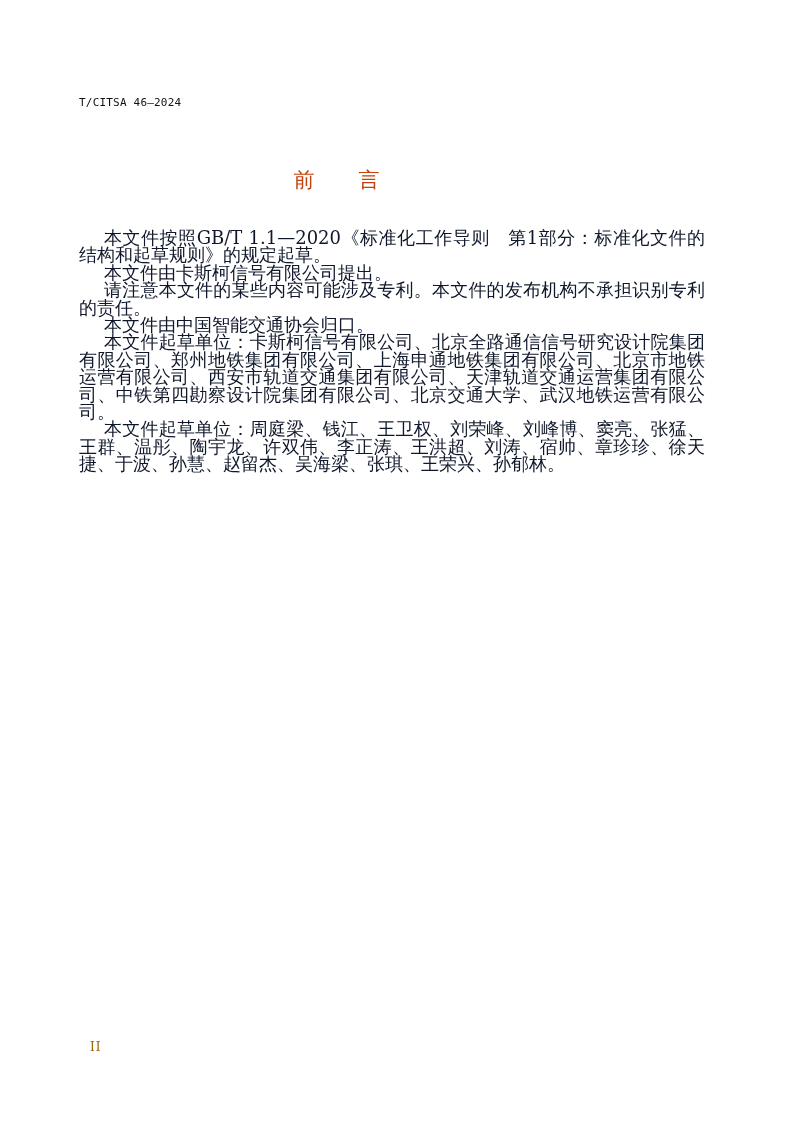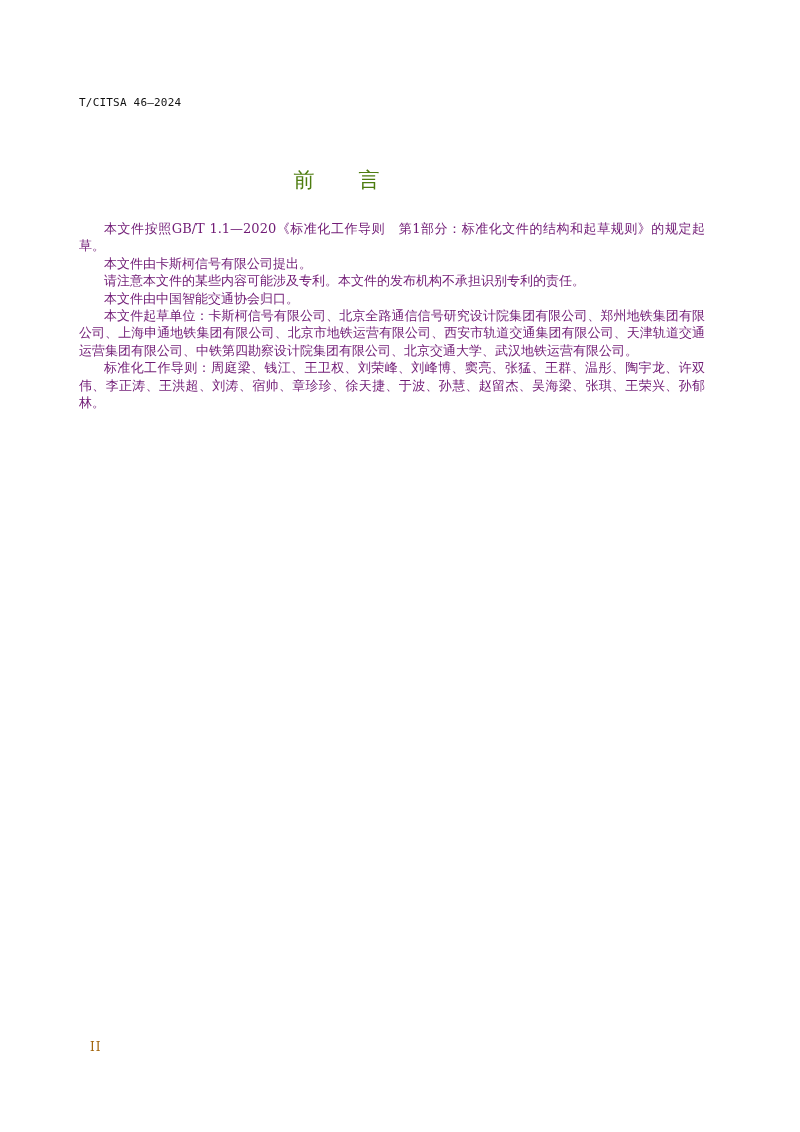--- a/index.html
+++ b/index.html
@@ -4,28 +4,28 @@
   <style>
     html, body { margin: 0; padding: 0; background: #ffffff; }
     body { width: 800px; height: 1132px; position: relative; overflow: hidden; color: #111; }
     .std-code {
       position: absolute; left: 79px; top: 96px;
       font-family: "DejaVu Sans Mono", "Liberation Mono", monospace;
       font-size: 11px; letter-spacing: 0.2px; color: #111;
     }
     .title {
       position: absolute; left: 0; width: 673px; top: 166px; text-align: center;
-      font-family: "DejaVu Sans", sans-serif; font-size: 21px; color: #4d7c0f;
+      font-family: "DejaVu Sans", sans-serif; font-size: 21px; color: #c2410c;
       letter-spacing: 0;
     }
     .title span.gap { display: inline-block; width: 44px; }
     .body {
-      position: absolute; left: 79px; top: 220px; width: 626px;
+      position: absolute; left: 79px; top: 229px; width: 626px;
       font-family: "DejaVu Serif", "Liberation Serif", serif;
-      font-size: 13px; line-height: 17.4px; color: #701a75;
+      font-size: 18px; line-height: 17.4px; color: #0f172a;
       text-align: justify;
     }
     .body p { margin: 0; text-indent: 25px; }
     .page-num {
       position: absolute; left: 90px; top: 1040px;
       font-family: "DejaVu Serif", serif; font-size: 12px; color: #a16207;
       letter-spacing: 1px;
     }
   </style>
 </head>
@@ -36,16 +36,16 @@
 <div class="title">
   <span>前</span><span class="gap"></span><span>言</span>
 </div>
 
 <div class="body">
   <p>本文件按照GB/T 1.1—2020《标准化工作导则　第1部分：标准化文件的结构和起草规则》的规定起草。</p>
   <p>本文件由卡斯柯信号有限公司提出。</p>
   <p>请注意本文件的某些内容可能涉及专利。本文件的发布机构不承担识别专利的责任。</p>
   <p>本文件由中国智能交通协会归口。</p>
   <p>本文件起草单位：卡斯柯信号有限公司、北京全路通信信号研究设计院集团有限公司、郑州地铁集团有限公司、上海申通地铁集团有限公司、北京市地铁运营有限公司、西安市轨道交通集团有限公司、天津轨道交通运营集团有限公司、中铁第四勘察设计院集团有限公司、北京交通大学、武汉地铁运营有限公司。</p>
-  <p>标准化工作导则：周庭梁、钱江、王卫权、刘荣峰、刘峰博、窦亮、张猛、王群、温彤、陶宇龙、许双伟、李正涛、王洪超、刘涛、宿帅、章珍珍、徐天捷、于波、孙慧、赵留杰、吴海梁、张琪、王荣兴、孙郁林。</p>
+  <p>本文件起草单位：周庭梁、钱江、王卫权、刘荣峰、刘峰博、窦亮、张猛、王群、温彤、陶宇龙、许双伟、李正涛、王洪超、刘涛、宿帅、章珍珍、徐天捷、于波、孙慧、赵留杰、吴海梁、张琪、王荣兴、孙郁林。</p>
 </div>
 
 <div class="page-num">II</div>
 
 </body></html>

